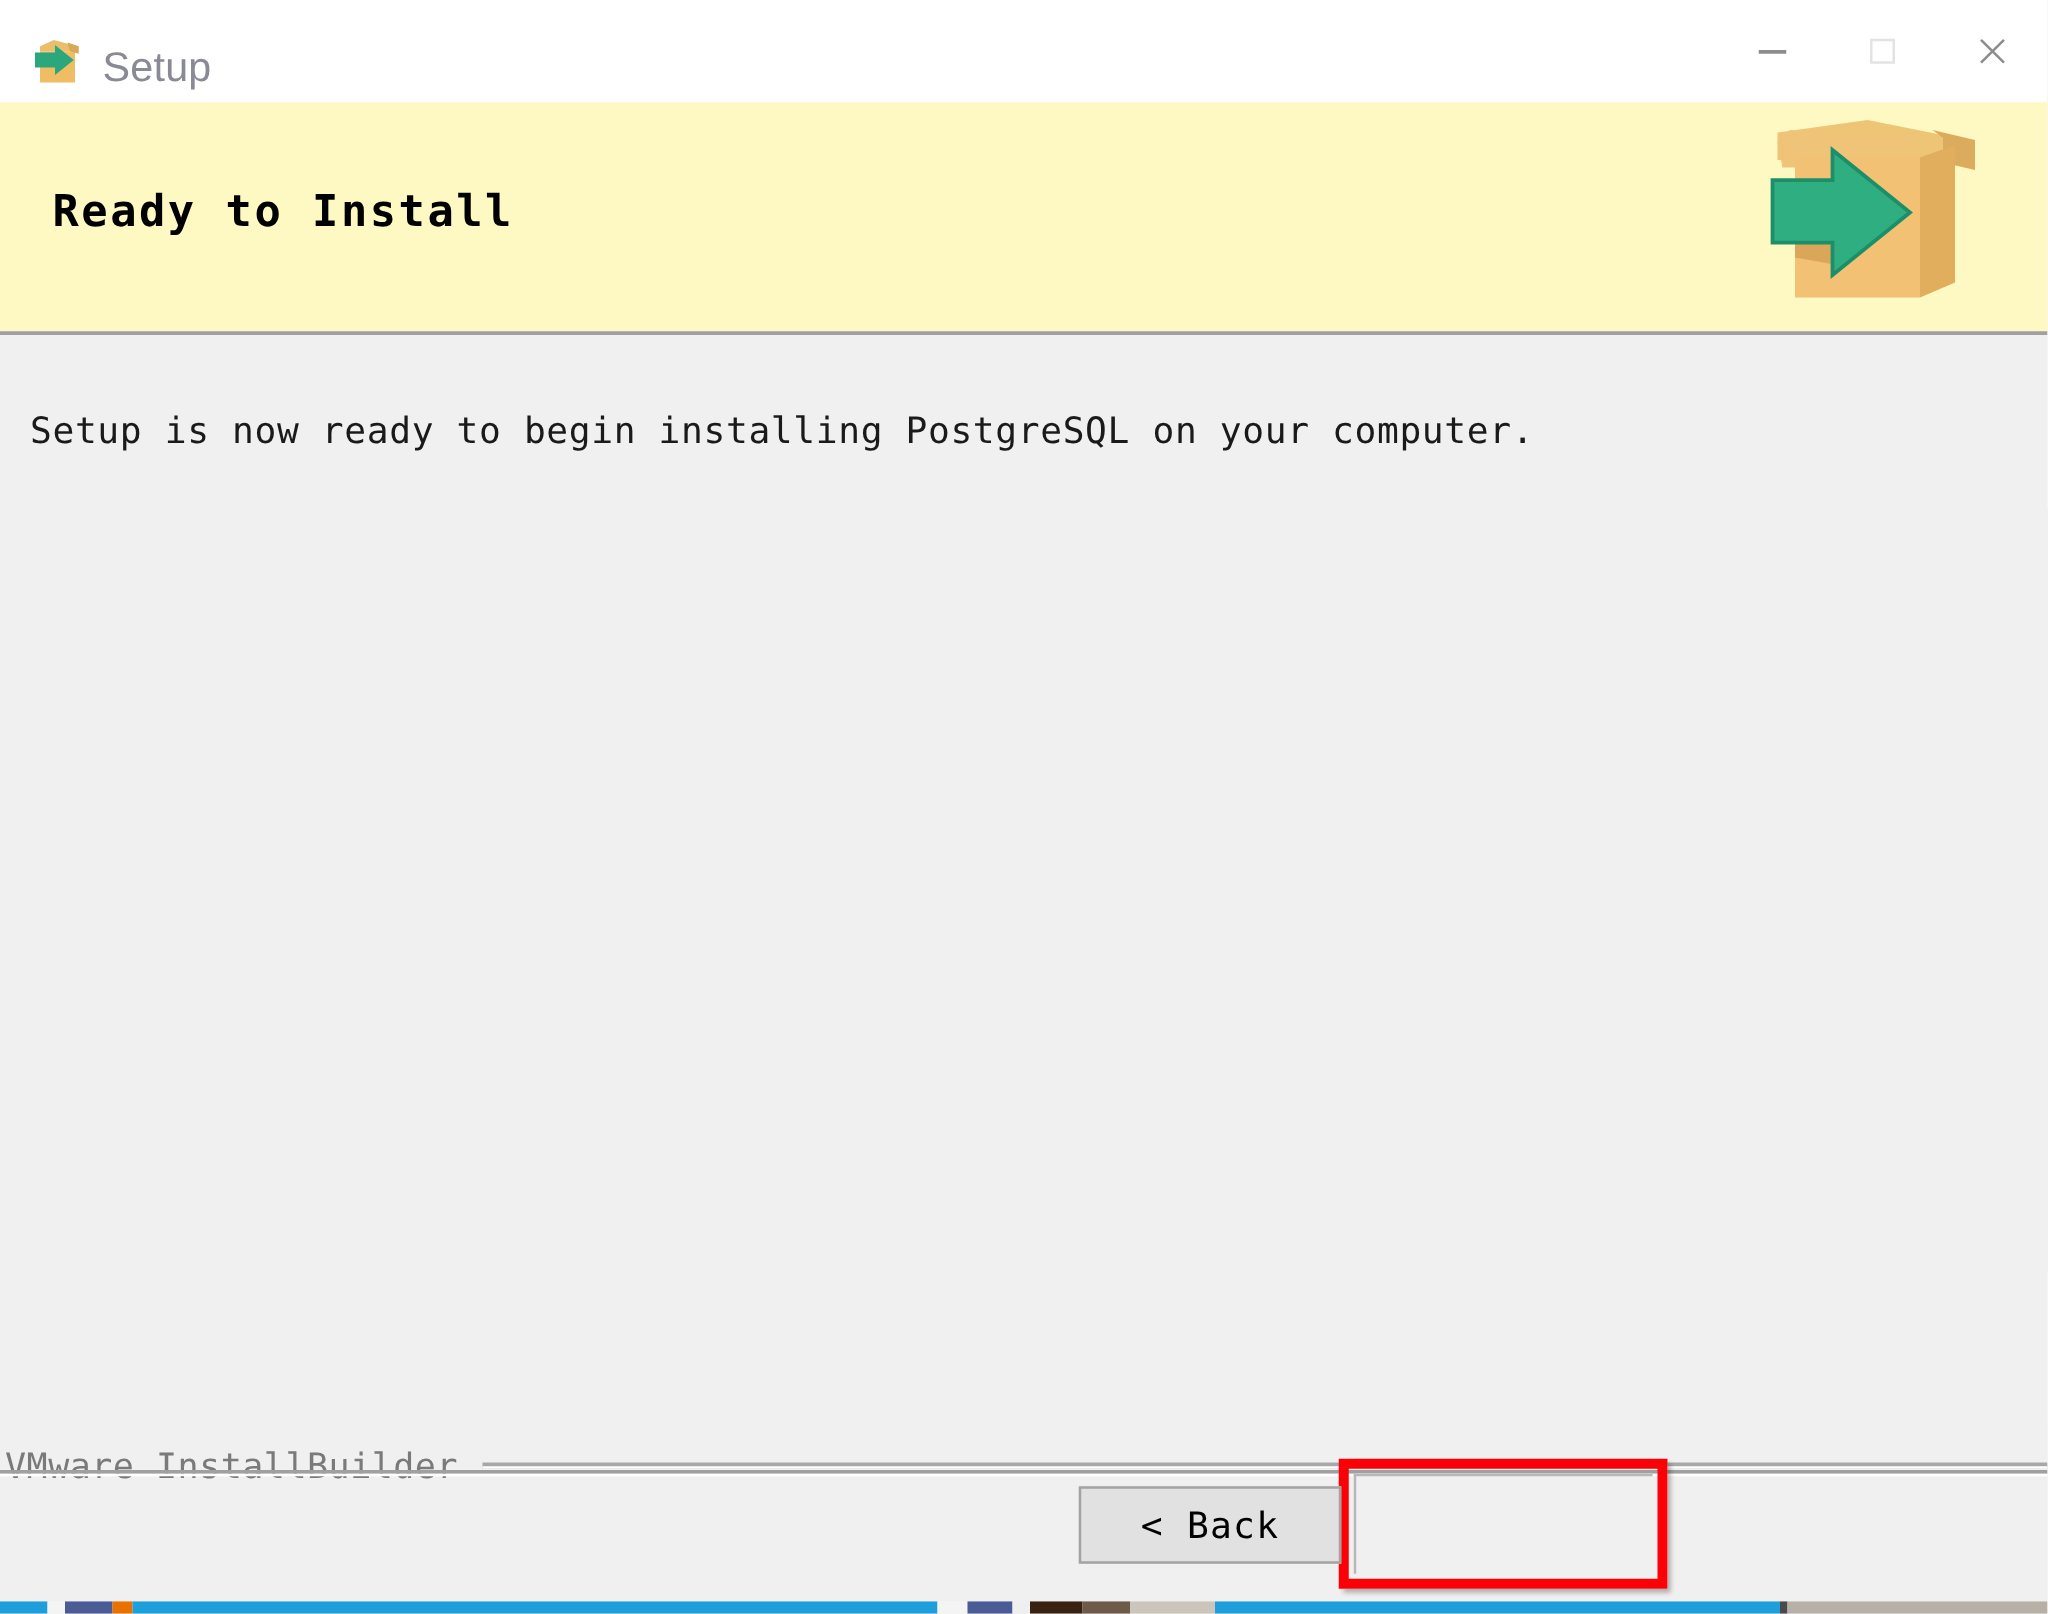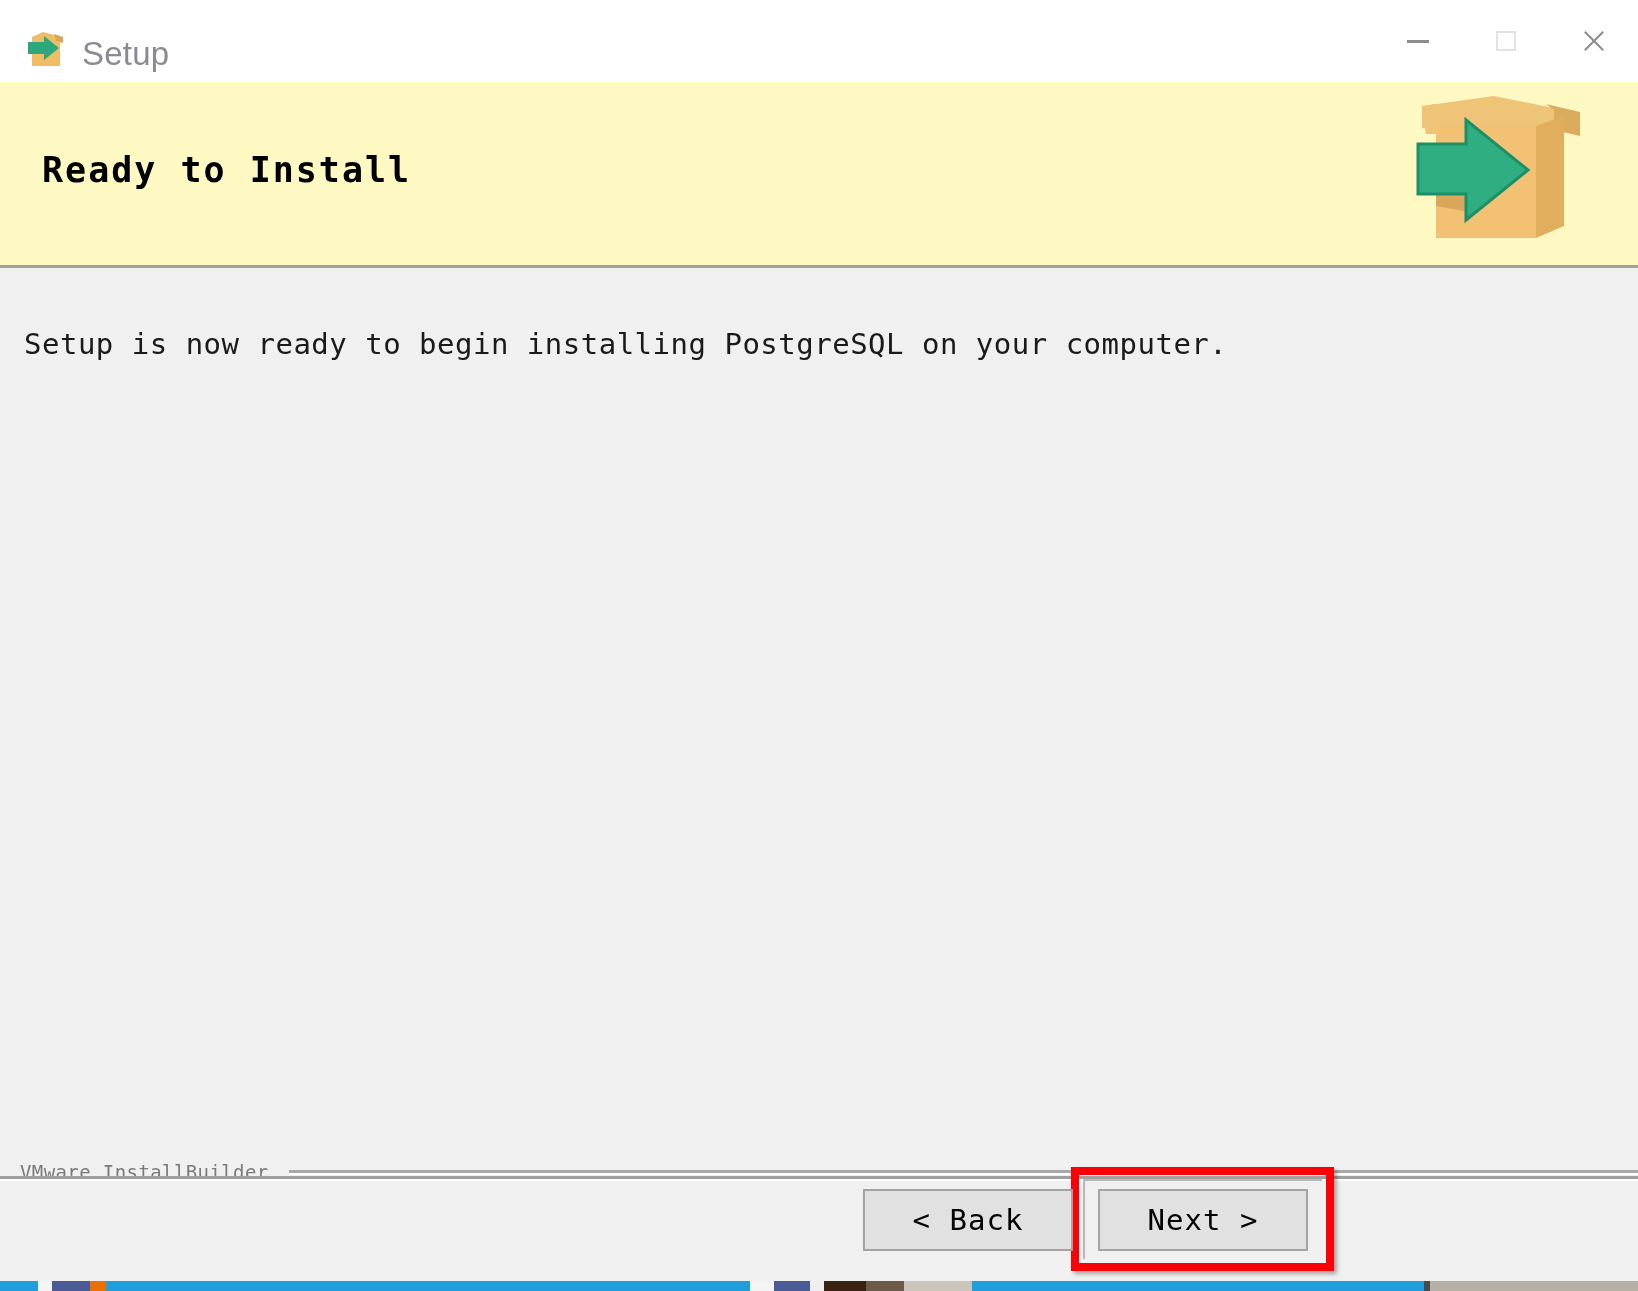--- a/index.html
+++ b/index.html
@@ -168,25 +168,25 @@
   .brand-row {
     position: absolute;
     left: 0; top: 14px;
     width: 1638px;
     height: 44px;
     display: flex;
     align-items: center;
   }
   .brand-label {
     font-family: "DejaVu Sans Mono", monospace;
-    font-size: 19px;
+    font-size: 28px;
     color: #7a7a7a;
     letter-spacing: 0.4px;
     white-space: nowrap;
-    padding-left: 20px;
+    padding-left: 4px;
   }
   .brand-rule {
     flex: 1 1 auto;
     height: 3px;
     margin-left: 20px;
     margin-right: 0;
     background: #a8a8a8;
     border-bottom: 2px solid #ffffff;
   }
   .footer-rule {
@@ -327,21 +327,20 @@
       <span class="brand-label">VMware InstallBuilder</span>
       <span class="brand-rule"></span>
     </div>
     <div class="footer-rule"></div>
     <div class="footer-rule-hi"></div>
 
     <div class="buttons">
       <div class="focus-inner"></div>
       <div class="focus-ring"></div>
       <button class="btn" id="btn-back">&lt; Back</button>
-      <button class="btn" id="btn-next">Next &gt;</button>
     </div>
   </div>
 
 </div>
 
 <div class="desktop-strip" id="desktop-strip">
     <span class="strip-seg" style="left: 0px; width: 38px; background: rgb(30, 159, 220);"></span>
     <span class="strip-seg" style="left: 38px; width: 14px; background: rgb(244, 244, 244);"></span>
     <span class="strip-seg" style="left: 52px; width: 38px; background: rgb(74, 91, 150);"></span>
     <span class="strip-seg" style="left: 90px; width: 16px; background: rgb(234, 113, 0);"></span>

